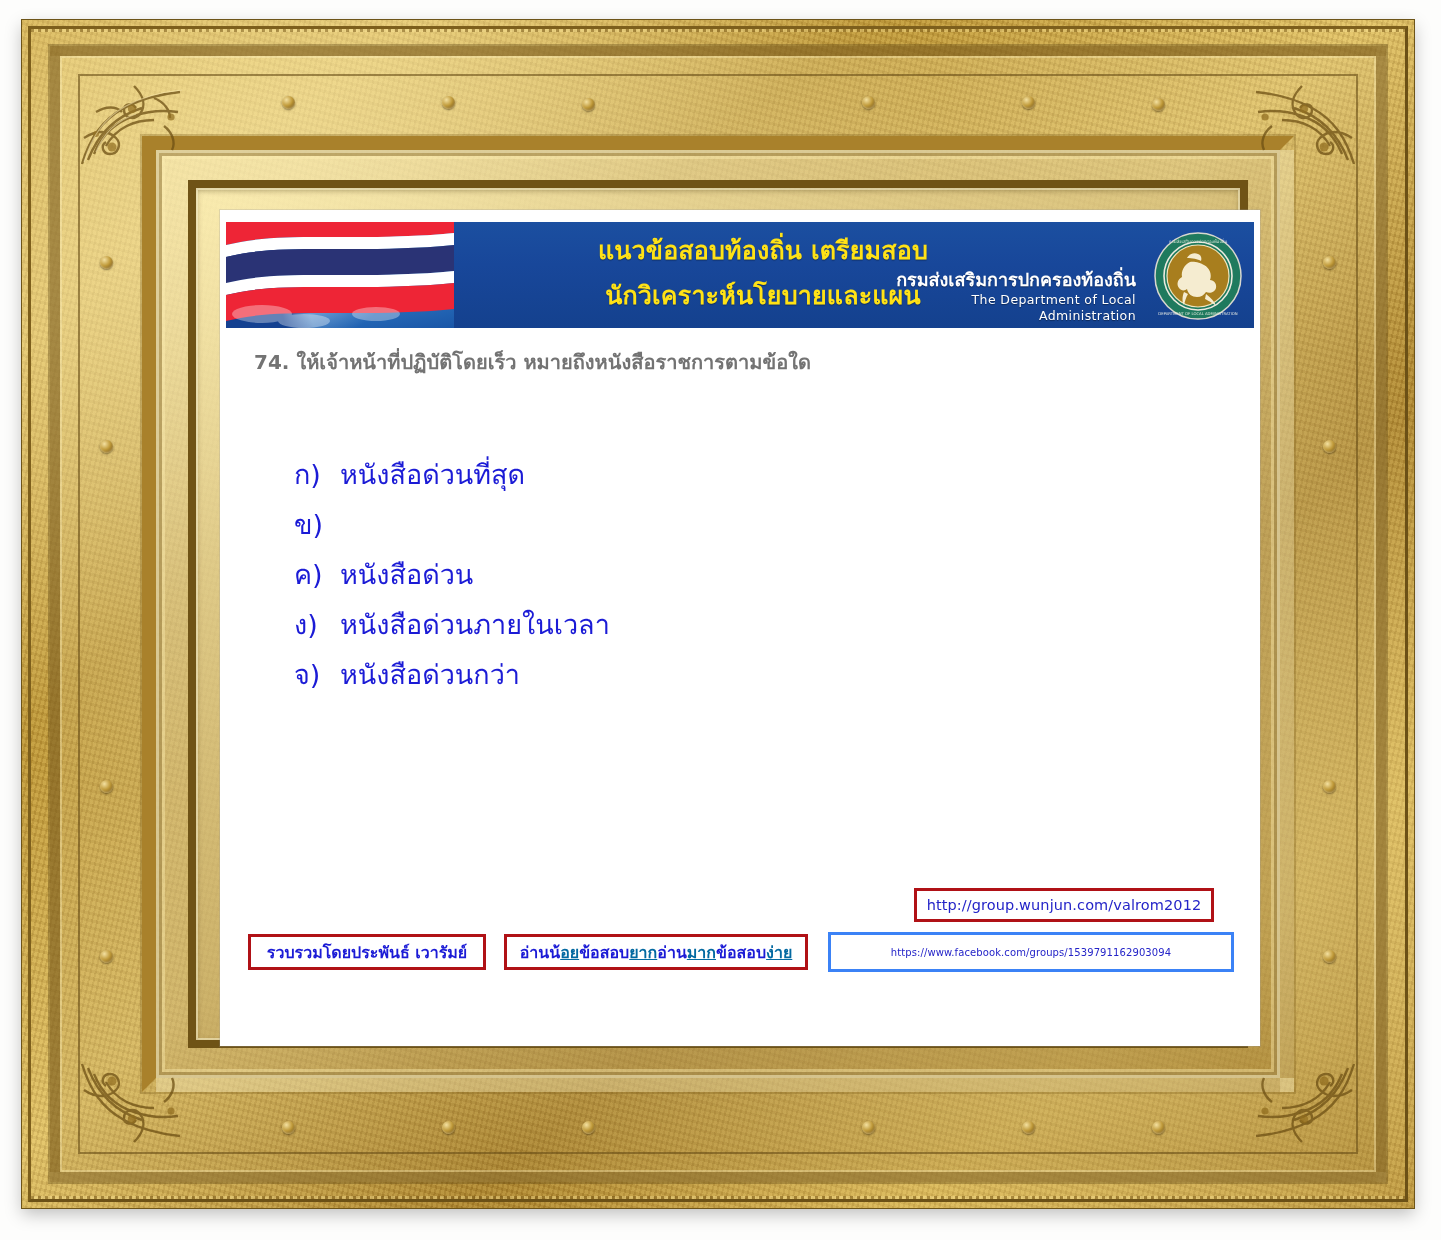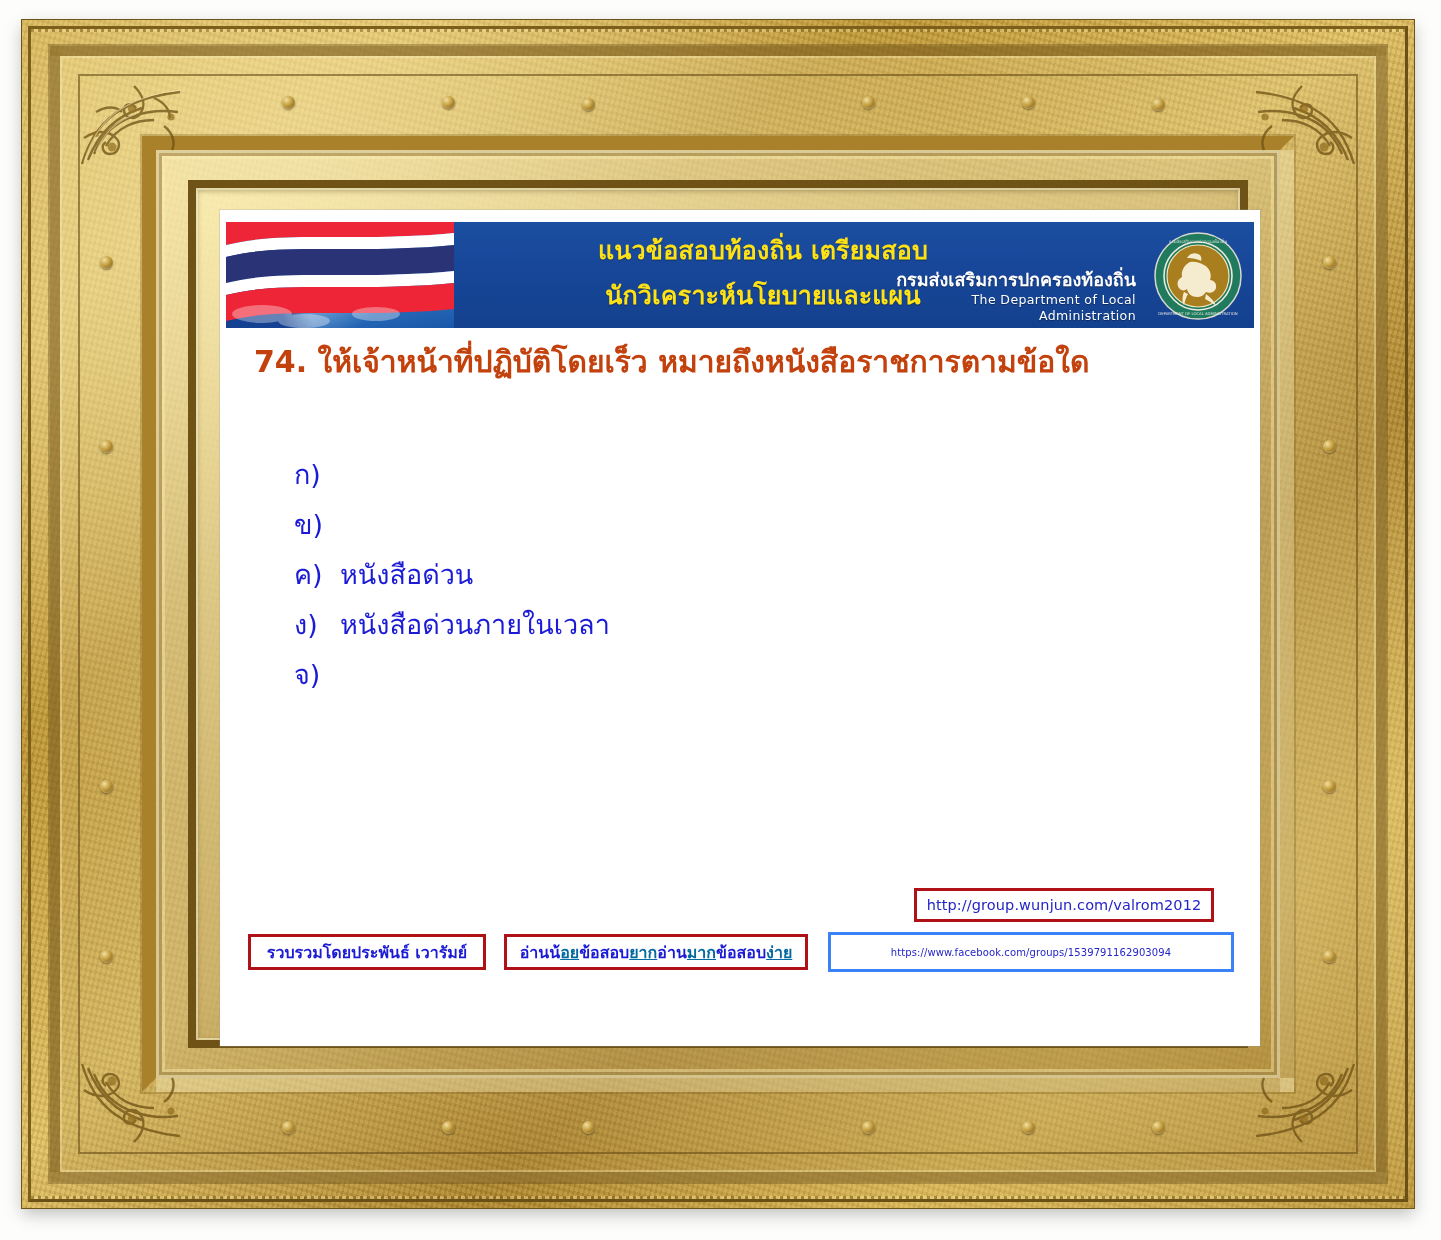--- a/index.html
+++ b/index.html
@@ -131,23 +131,23 @@
     position: absolute; right: 118px; top: 46px; width: 264px; text-align: right; color: #ffffff;
   }
   #dept-th { font-size: 18px; line-height: 24px; font-weight: 600; text-shadow: 0 1px 1px rgba(0,0,0,.4); }
   #dept-en { font-size: 12.5px; line-height: 16px; letter-spacing: .4px; text-shadow: 0 1px 1px rgba(0,0,0,.4); }
 
   #seal { position: absolute; right: 12px; top: 10px; width: 88px; height: 88px; }
 
   
   #question {
     position: absolute; left: 34px; top: 128px; width: 960px;
-    color: #c2410c;
+    color: #737373;
     font-weight: bold;
-    font-size: 30px;
+    font-size: 20px;
     line-height: 48px;
   }
   
   #choices { position: absolute; left: 74px; top: 240px; width: 900px; }
   .choice {
     display: flex;
     color: #1b1bd6;
     font-size: 27px;
     line-height: 50px;
     white-space: nowrap;
@@ -343,34 +343,36 @@
             <text x="44" y="83" text-anchor="middle" font-size="3.8">DEPARTMENT OF LOCAL ADMINISTRATION</text>
           </g>
         </svg>
       </div>
 
       <div id="question">74. ให้เจ้าหน้าที่ปฏิบัติโดยเร็ว หมายถึงหนังสือราชการตามข้อใด</div>
 
       <div id="choices">
         <div class="choice">
           <span class="choice-key">ก)</span>
+          <span class="choice-text">หนังสือด่วนที่สุด</span>
         </div>
         <div class="choice">
           <span class="choice-key">ข)</span>
         </div>
         <div class="choice">
           <span class="choice-key">ค)</span>
           <span class="choice-text">หนังสือด่วน</span>
         </div>
         <div class="choice">
           <span class="choice-key">ง)</span>
           <span class="choice-text">หนังสือด่วนภายในเวลา</span>
         </div>
         <div class="choice">
           <span class="choice-key">จ)</span>
+          <span class="choice-text">หนังสือด่วนกว่า</span>
         </div>
       </div>
 
       <div class="badge" id="badge-url-top">http://group.wunjun.com/valrom2012</div>
 
       <div class="badge" id="badge-author">รวบรวมโดยประพันธ์ เวารัมย์</div>
 
       <div class="badge" id="badge-motto">
         <span class="blue">อ่านน้</span>
           <span class="red">อย</span>

